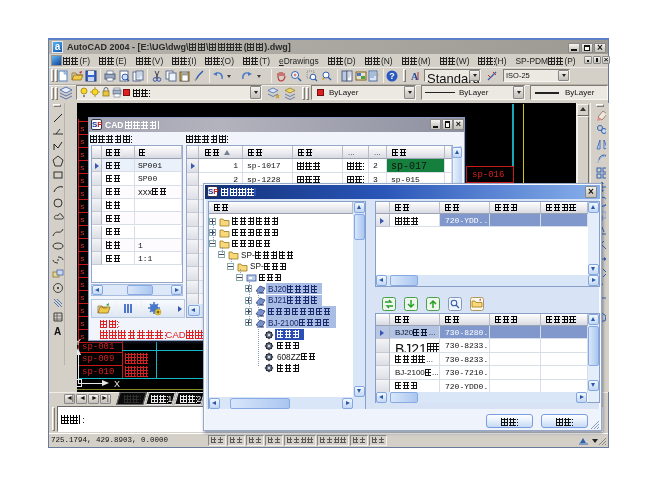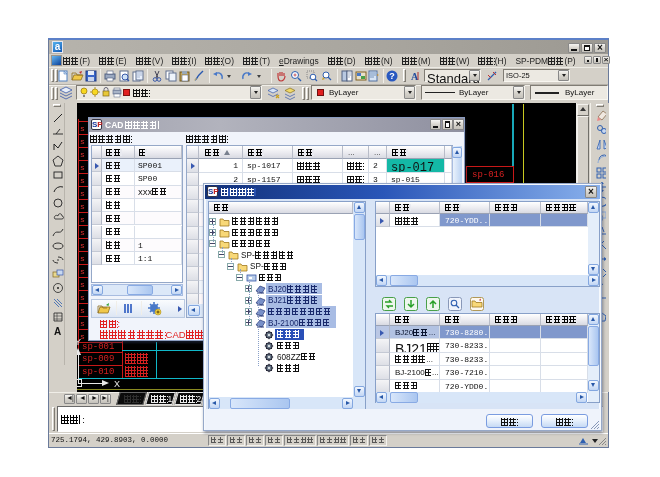--- a/index.html
+++ b/index.html
@@ -19,20 +19,21 @@
 .sbt{position:absolute;background:linear-gradient(180deg,#f2f7fe,#c2d6f4);border:1px solid #83a7e0;border-radius:2px;}
 .sbh{position:absolute;background:linear-gradient(90deg,#d8e6fa,#aac6f0);border:1px solid #88aae4;border-radius:2px;}
 .sbhv{position:absolute;background:linear-gradient(90deg,#d8e6fa,#aac6f0);border:1px solid #88aae4;border-radius:2px;}
 .tri{position:absolute;width:0;height:0;}
 svg{position:absolute;overflow:visible}
 </style></head><body>
 <div id="page">
 <div class="abs" style="left:48px;top:38px;width:561px;height:410px;background:#d4d0c8;border:1px solid #6a7a9a;border-top:2px solid #5c80c8;"></div>
 <div class="abs" style="left:49px;top:40px;width:559px;height:14px;background:linear-gradient(90deg,#b6b3ac,#a8a59e 60%,#9c9992);"></div>
 <div class="abs" style="left:52px;top:41px;width:11px;height:12px;background:linear-gradient(145deg,#55b2ee,#0f56b4);border:1px solid #e6e6ee;color:#fff;font-size:10px;font-weight:bold;text-align:center;line-height:10px;">a</div>
+<div class="abs" style="left:67px;top:42px;font-size:9px;font-weight:bold;color:#2a2a2a;--bg:#b0ada6;white-space:nowrap;">AutoCAD 2004 - [E:\UG\dwg\<span class="cj c2"></span>\<span class="cj c4"></span>(<span class="cj c2"></span>).dwg]</div>
 <div class="gbtn" style="left:568px;top:43px;width:12px;height:10px;">
       <span class="abs" style="left:2px;top:5px;width:6px;height:2px;background:#111;"></span>
     </div>
 <div class="gbtn" style="left:581px;top:43px;width:12px;height:10px;">
       <span class="abs" style="left:2px;top:1px;width:6px;height:6px;background:#fff;border:1px solid #111;border-top:2px solid #111;box-sizing:border-box;"></span>
     </div>
 <div class="gbtn" style="left:594px;top:43px;width:12px;height:10px;">
       <span class="abs xch" style="left:0;top:-1px;width:100%;text-align:center;font-size:10px;line-height:10px;">×</span>
     </div>
 <div class="abs" style="left:49px;top:54px;width:559px;height:13px;background:#d4d0c8;"></div>
@@ -529,25 +530,25 @@
 <div class="gh" style="left:387px;top:146px;width:58px;height:13px;font-size:8px;padding:2px 0 0 5px;"><span class="cj c2"></span></div>
 <div class="gh" style="left:445px;top:146px;width:7px;height:13px;"></div>
 <div class="mk" style="left:187px;top:159px;width:12px;height:13.5px;">
       <span class="tri" style="left:4px;top:4px;border-top:3px solid transparent;border-bottom:3px solid transparent;border-left:4px solid #3858b0;"></span>
     </div>
 <div class="cell" style="left:199px;top:159px;width:44px;height:13.5px;background:#fff;font-size:8px;padding:2px 4px 0 0;text-align:right;color:#111;font-family:'Liberation Mono',monospace;">1</div>
 <div class="cell" style="left:243px;top:159px;width:50px;height:13.5px;background:#fff;font-size:8px;padding:2px 0 0 4px;color:#111;font-family:'Liberation Mono',monospace;">sp-1017</div>
 <div class="cell" style="left:293px;top:159px;width:50px;height:13.5px;background:#fff;--bg:#fff;font-size:8.5px;padding:2px 0 0 4px;color:#111;"><span class="cj c3"></span></div>
 <div class="cell" style="left:343px;top:159px;width:26px;height:13.5px;background:#fff;--bg:#fff;font-size:8.5px;padding:2px 0 0 4px;color:#111;"><span class="cj c2"></span></div>
 <div class="cell" style="left:369px;top:159px;width:18px;height:13.5px;background:#fff;font-size:8px;padding:2px 0 0 4px;color:#111;font-family:'Liberation Mono',monospace;">2</div>
-<div class="cell" style="left:387px;top:159px;width:58px;height:13.5px;background:#14b8a6;font-size:12px;padding:2px 0 0 4px;color:#111;font-family:'Liberation Mono',monospace;">sp-017</div>
+<div class="cell" style="left:387px;top:159px;width:58px;height:13.5px;background:#15803d;font-size:10px;padding:2px 0 0 4px;color:#111;font-family:'Liberation Mono',monospace;">sp-017</div>
 <div class="cell" style="left:445px;top:159px;width:7px;height:13.5px;background:#fff;"></div>
 <div class="mk" style="left:187px;top:172.5px;width:12px;height:13.5px;"></div>
 <div class="cell" style="left:199px;top:172.5px;width:44px;height:13.5px;background:#fff;font-size:8px;padding:2px 4px 0 0;text-align:right;color:#111;font-family:'Liberation Mono',monospace;">2</div>
-<div class="cell" style="left:243px;top:172.5px;width:50px;height:13.5px;background:#fff;font-size:8px;padding:2px 0 0 4px;color:#111;font-family:'Liberation Mono',monospace;">sp-1157</div>
+<div class="cell" style="left:243px;top:172.5px;width:50px;height:13.5px;background:#fff;font-size:8px;padding:2px 0 0 4px;color:#111;font-family:'Liberation Mono',monospace;">sp-1228</div>
 <div class="cell" style="left:293px;top:172.5px;width:50px;height:13.5px;background:#fff;--bg:#fff;font-size:8.5px;padding:2px 0 0 4px;color:#111;"><span class="cj c3"></span></div>
 <div class="cell" style="left:343px;top:172.5px;width:26px;height:13.5px;background:#fff;--bg:#fff;font-size:8.5px;padding:2px 0 0 4px;color:#111;"><span class="cj c2"></span></div>
 <div class="cell" style="left:369px;top:172.5px;width:18px;height:13.5px;background:#fff;font-size:8px;padding:2px 0 0 4px;color:#111;font-family:'Liberation Mono',monospace;">3</div>
 <div class="cell" style="left:387px;top:172.5px;width:58px;height:13.5px;background:#fff;font-size:8px;padding:2px 0 0 4px;color:#111;font-family:'Liberation Mono',monospace;">sp-015</div>
 <div class="cell" style="left:445px;top:172.5px;width:7px;height:13.5px;background:#fff;"></div>
 <div class="mk" style="left:187px;top:186px;width:12px;height:13.5px;"></div>
 <div class="cell" style="left:199px;top:186px;width:44px;height:13.5px;background:#fdf8fa;"></div>
 <div class="mk" style="left:187px;top:199.5px;width:12px;height:13.5px;"></div>
 <div class="cell" style="left:199px;top:199.5px;width:44px;height:13.5px;background:#f2f6fc;"></div>
 <div class="mk" style="left:187px;top:213.0px;width:12px;height:13.5px;"></div>

